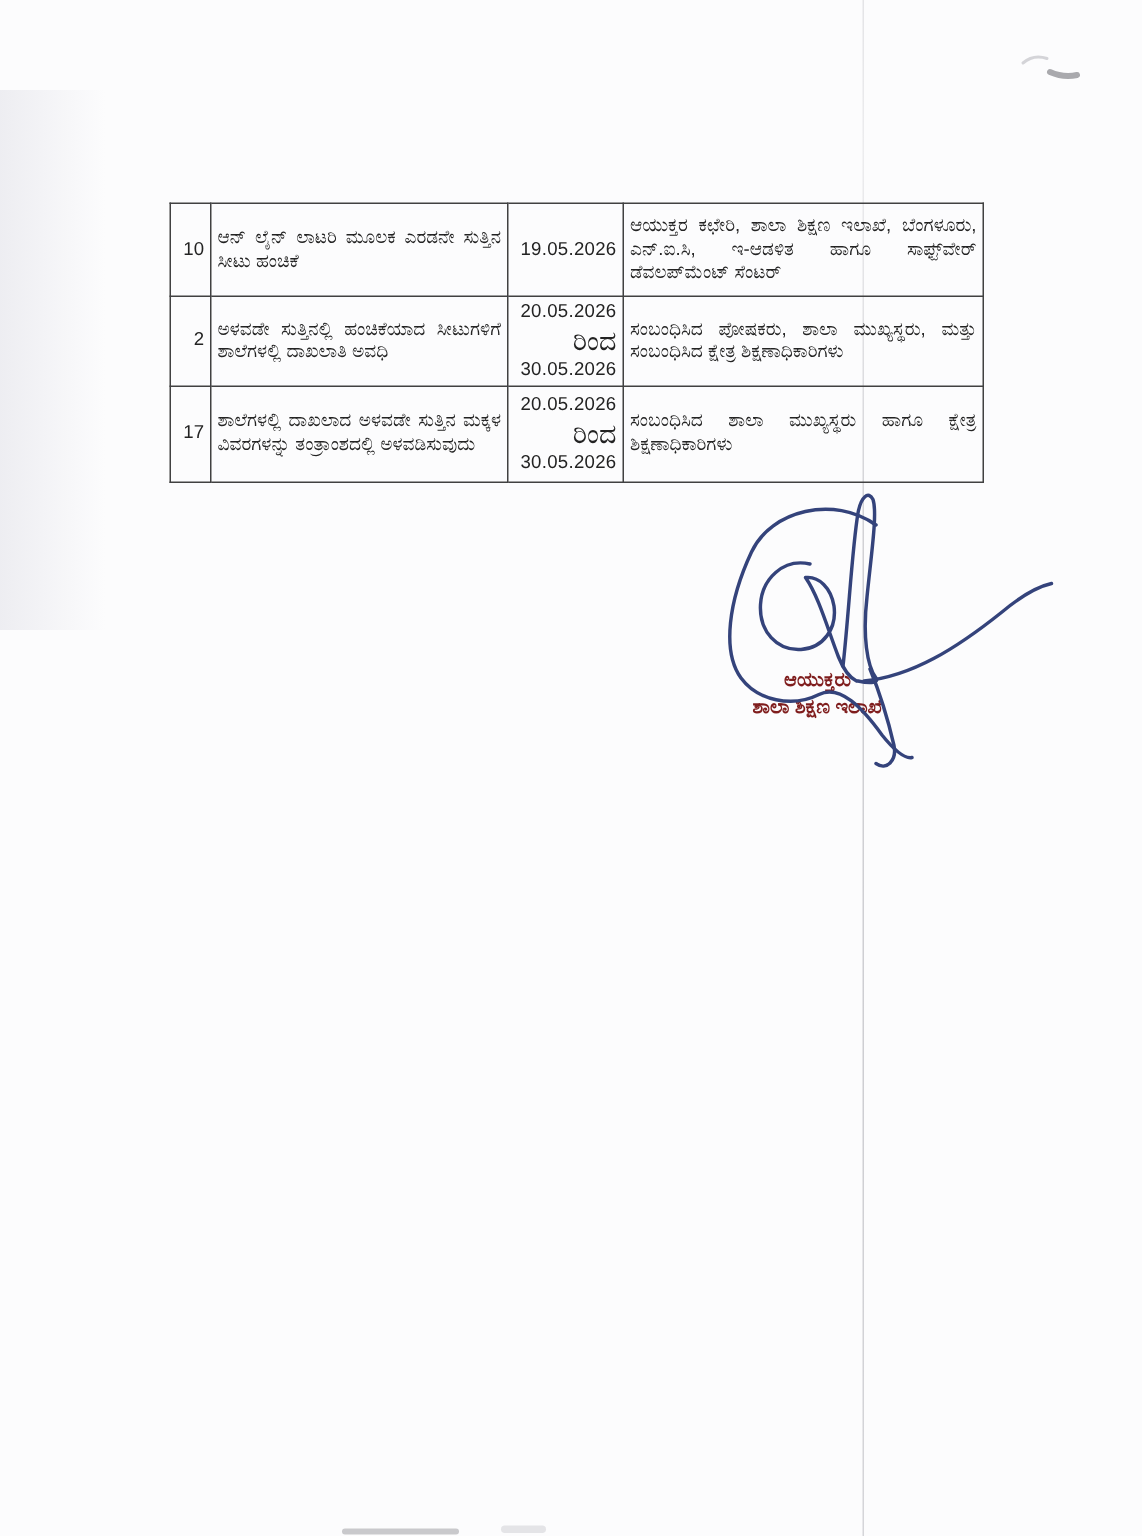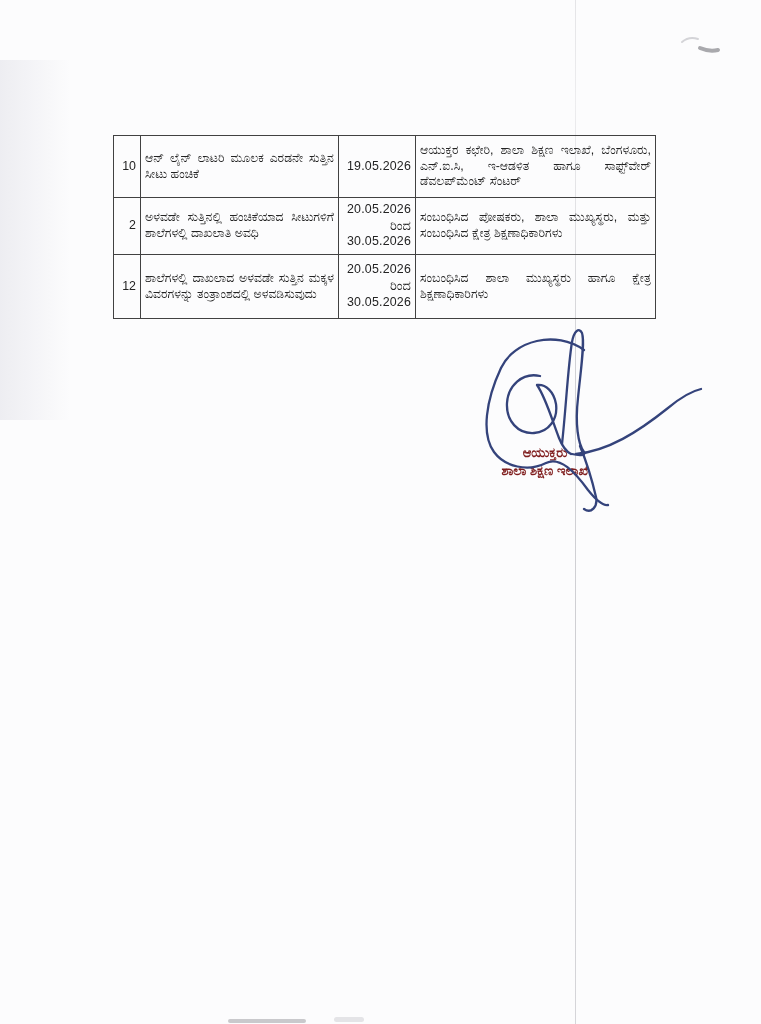--- a/index.html
+++ b/index.html
@@ -42,21 +42,21 @@
     vertical-align:middle;
     font-size:12.4px;
     line-height:1.28;
     color:#232323;
     padding:2px 4px;
   }
   td.c-no   { text-align:right; font-size:13.2px; color:#1b1b1b; padding:0 1px; }
   td.c-act  { text-align:justify; text-justify:inter-word; }
   td.c-date { text-align:right; font-size:13.6px; color:#141414; padding:0 1px;
               letter-spacing:.2px; }
-  td.c-date .mid { display:block; font-size:13px; letter-spacing:0; }
+  td.c-date .mid { display:block; font-size:18px; letter-spacing:0; }
   td.c-date .dline { display:block; }
   td.c-resp { text-align:justify; text-justify:inter-word; padding:2px 5px; }
   tr.r-10 { height:62px; }
   tr.r-11 { height:57px; }
   tr.r-12 { height:64px; }
 
   
   .sig-zone { position:absolute; left:440px; top:318px; width:300px; height:230px; }
   .sig-text {
     position:absolute; left:25px; top:126px; width:160px;
@@ -100,21 +100,21 @@
         <td class="c-no">2</td>
         <td class="c-act">ಅಳವಡೇ ಸುತ್ತಿನಲ್ಲಿ ಹಂಚಿಕೆಯಾದ ಸೀಟುಗಳಿಗೆ ಶಾಲೆಗಳಲ್ಲಿ ದಾಖಲಾತಿ ಅವಧಿ</td>
         <td class="c-date">
           <span class="dline">20.05.2026</span>
           <span class="mid">ರಿಂದ</span>
           <span class="dline">30.05.2026</span>
         </td>
         <td class="c-resp">ಸಂಬಂಧಿಸಿದ ಪೋಷಕರು, ಶಾಲಾ ಮುಖ್ಯಸ್ಥರು, ಮತ್ತು ಸಂಬಂಧಿಸಿದ ಕ್ಷೇತ್ರ ಶಿಕ್ಷಣಾಧಿಕಾರಿಗಳು</td>
       </tr>
       <tr class="r-12">
-        <td class="c-no">12</td>
+        <td class="c-no">17</td>
         <td class="c-act">ಶಾಲೆಗಳಲ್ಲಿ ದಾಖಲಾದ ಅಳವಡೇ ಸುತ್ತಿನ ಮಕ್ಕಳ ವಿವರಗಳನ್ನು ತಂತ್ರಾಂಶದಲ್ಲಿ ಅಳವಡಿಸುವುದು</td>
         <td class="c-date">
           <span class="dline">20.05.2026</span>
           <span class="mid">ರಿಂದ</span>
           <span class="dline">30.05.2026</span>
         </td>
         <td class="c-resp">ಸಂಬಂಧಿಸಿದ ಶಾಲಾ ಮುಖ್ಯಸ್ಥರು ಹಾಗೂ ಕ್ಷೇತ್ರ ಶಿಕ್ಷಣಾಧಿಕಾರಿಗಳು</td>
       </tr>
     </tbody>
   </table>

